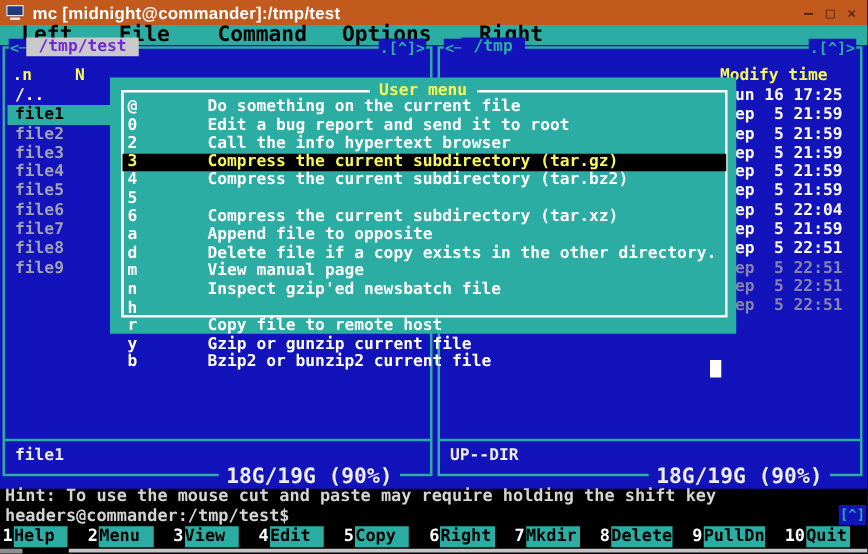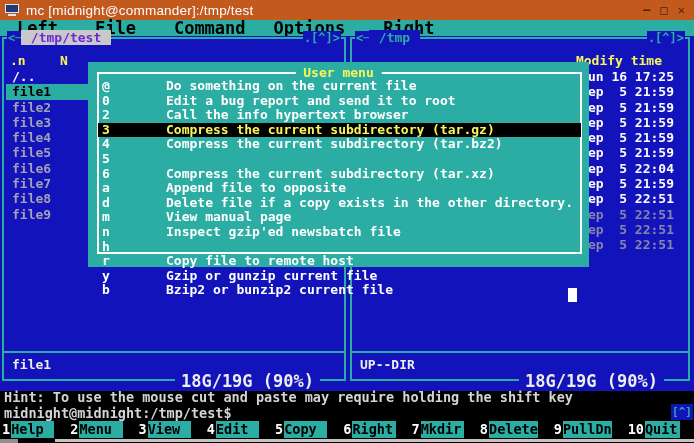--- a/index.html
+++ b/index.html
@@ -13,21 +13,21 @@
     font-family:"DejaVu Sans Mono",monospace;font-weight:bold}
   .pre{white-space:pre}
 
   
   .titlebar{position:absolute;left:0;top:0;width:694px;height:20px;background:var(--orange);
     display:flex;align-items:center;padding-left:5px}
   .term-icon{width:14px;height:12px;position:relative;display:inline-block}
   .term-icon .scr{position:absolute;left:0;top:0;width:14px;height:9px;background:#223a7a;border:1.5px solid #dfe3ea}
   .term-icon .std{position:absolute;left:3px;bottom:0;width:8px;height:2px;background:#dfe3ea}
   .titlebar .title{margin-left:7px;color:#fff;font-family:"Liberation Sans",sans-serif;
-    font-weight:normal;font-size:13.5px;letter-spacing:.2px}
+    font-weight:bold;font-size:13.5px;letter-spacing:.2px}
   .win-controls{margin-left:auto;margin-right:9px;display:flex;gap:10px;color:var(--win_control);
     font-size:12px;font-family:"DejaVu Sans Mono",monospace}
 
   
   .menubar{position:absolute;left:0;top:20px;width:694px;height:16px;background:var(--teal);
     font-size:17px;color:#000;line-height:16px}
   .menubar .menu-item{display:inline-block}
   .menubar .menu-item:nth-of-type(1){margin-left:17px}
   .menubar .menu-item:nth-of-type(2){margin-left:37px}
   .menubar .menu-item:nth-of-type(3){margin-left:38px}
@@ -242,21 +242,21 @@
         <div class="umenu-row">
           <span class="key">b</span>
           <span class="label">Bzip2 or bunzip2 current file</span>
         </div>
       </div>
     <div class="cursor-block"></div>
   </div>
 
   <div class="hint pre">Hint: To use the mouse cut and paste may require holding the shift key</div>
 
-  <div class="cmdline pre">midnight@midnight:/tmp/test$</div>
+  <div class="cmdline pre">headers@commander:/tmp/test$</div>
   <div class="cmd-scroll pre">[^]</div>
 
   <div class="fkeys">
 
       <div class="fkey">
         <span class="num">1</span>
         <span class="label">Help</span>
       </div>
 
       <div class="fkey">

